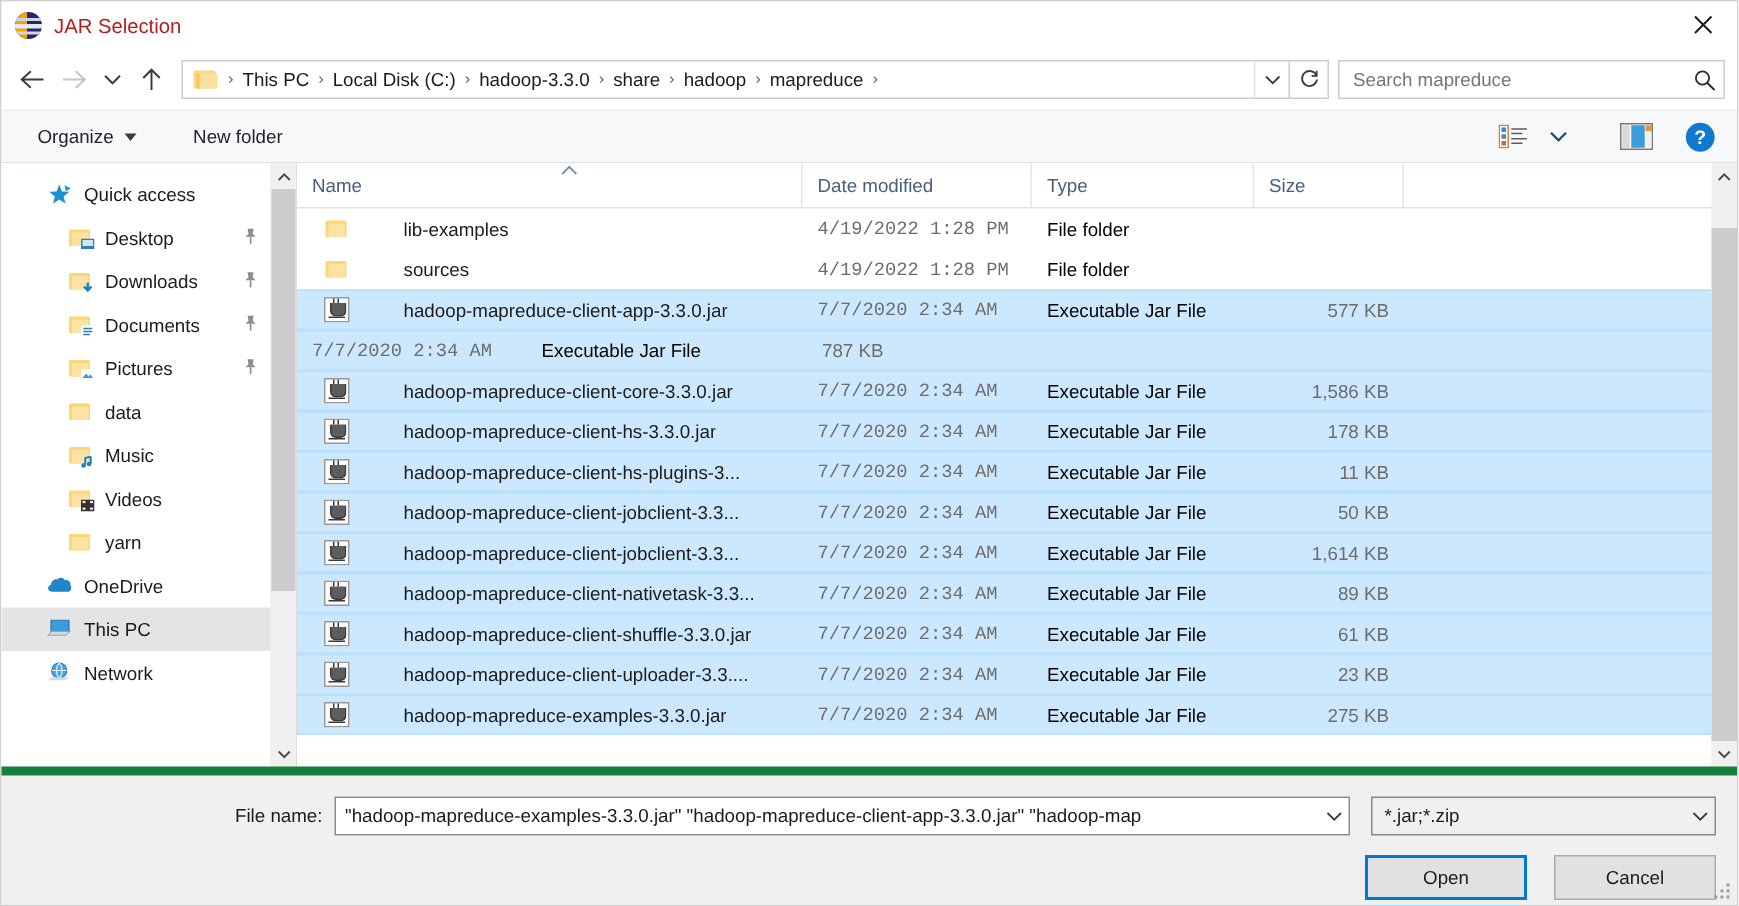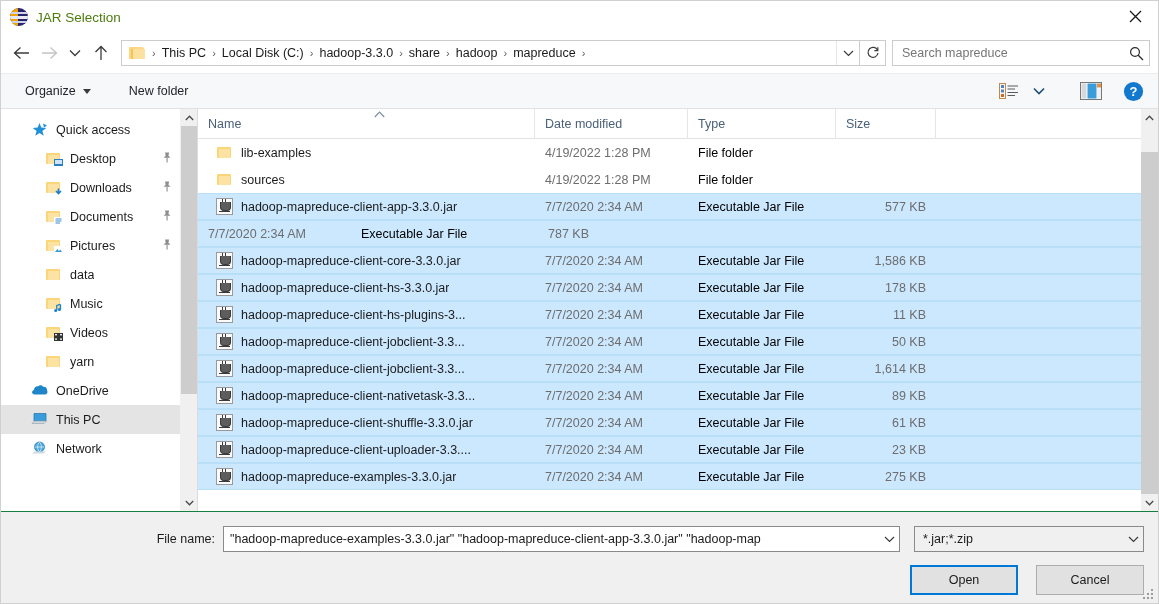--- a/index.html
+++ b/index.html
@@ -55,21 +55,21 @@
     width: 9px; height: 20px;
     background: #f0a500;
     border-radius: 50% 0 0 50%;
   }
   .title-icon .core {
     position:absolute; left:2px; top:2px; width:14px; height:14px;
     border-radius:50%; background:#2b2570;
   }
   .title-text {
     font-size: 13.5px;
-    color: #4d7c0f;
+    color: #b91c1c;
     white-space: nowrap;
   }
   .win-close {
     position: absolute;
     right: 0; top: 0;
     width: 46px; height: 31px;
     display: flex; align-items: center; justify-content: center;
     color: #1a1a1a;
   }
   .win-close svg { display:block; }
@@ -323,24 +323,24 @@
     border-bottom: 1px solid #b8def8;
   }
   .cell {
     box-sizing: border-box;
     padding-left: 10px;
     overflow: hidden;
     white-space: nowrap;
     text-overflow: ellipsis;
   }
   .cell.name { width: 337px; display: flex; align-items: center; gap: 8px; padding-left: 18px; }
-  .cell.date { width: 153px; color: #6d6d6d; }
+  .cell.date { width: 153px; color: #6d6d6d; font-family: Liberation Mono, monospace; }
   .cell.type { width: 148px; color: #000000; }
   .cell.size { width: 100px; color: #6d6d6d; text-align: right; padding-left: 0; padding-right: 10px; }
-  .cell.name .nm { overflow: hidden; text-overflow: ellipsis; white-space: nowrap; }
+  .cell.name .nm { overflow: hidden; text-overflow: ellipsis; white-space: nowrap; margin-left: 28px; }
 
   .ico { width: 17px; height: 17px; flex: none; position: relative; }
   .ico.folder .fb { position:absolute; left:1px; top:3px; width:14px; height:11px; background:#fbd678; border-radius:1px; }
   .ico.folder .ff { position:absolute; left:3px; top:5px; width:11px; height:9px; background:#fce3a4; }
   .ico.jar {
     border: 1px solid #9a9a9a;
     background: #fbfbfb;
     box-sizing: border-box;
   }
   .ico.jar .cup {
@@ -369,21 +369,21 @@
     width: 17px; flex: none;
     background: #f0f0f0;
     display: flex; flex-direction: column;
     box-sizing: border-box;
   }
 
   
   .footer {
     height: 92px; min-height: 92px;
     background: #f0f0f0;
-    border-top: 1px solid #15803d;
+    border-top: 6px solid #15803d;
     position: relative;
     box-sizing: border-box;
   }
   .filerow {
     display: flex; align-items: center;
     padding-top: 14px;
     padding-left: 16px;
     padding-right: 14px;
   }
   .fn-label {

